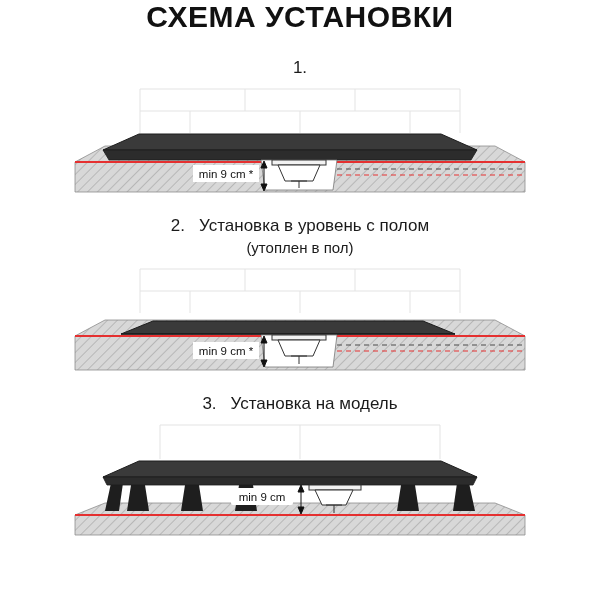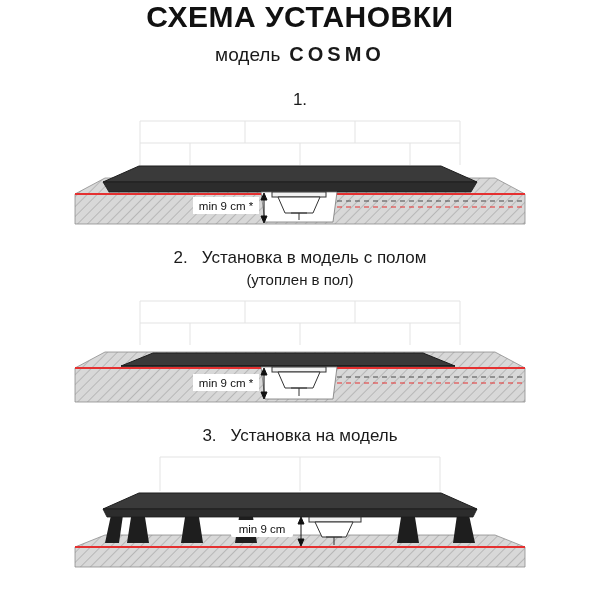--- a/index.html
+++ b/index.html
@@ -27,24 +27,20 @@
   svg.diagram { display: block; margin-top: 7px; }
   svg text { font-family: "Liberation Sans", sans-serif; fill: #111; }
 </style>
 </head>
 <body>
 
 <div class="page">
 
   <div class="title">СХЕМА УСТАНОВКИ</div>
 
-  <div class="subtitle">
-    <span>модель</span>
-    <span class="model-name">COSMO</span>
-  </div>
 
   <div class="section sec1">
     <div class="caption">
       <span class="num">1.</span>
     </div>
 
     <svg class="diagram" width="470" height="116" viewBox="0 0 470 116">
       <defs>
         <pattern id="hA" width="7" height="7" patternUnits="userSpaceOnUse" patternTransform="rotate(45)">
           <rect width="7" height="7" fill="#d8d8d8"></rect>
@@ -88,21 +84,21 @@
         <polygon points="199,106 196,99 202,99"></polygon>
       </g>
       <rect x="128" y="80" width="66" height="17" fill="#ffffff"></rect>
       <text x="161" y="93" text-anchor="middle" font-size="11.5">min 9 cm *</text>
     </svg>
   </div>
 
   <div class="section sec2">
     <div class="caption">
       <span class="num">2.</span>
-      <span>Установка в модель с полом</span>
+      <span>Установка в уровень с полом</span>
     </div>
     <div class="caption-sub">(утоплен в пол)</div>
 
     <svg class="diagram" width="470" height="116" viewBox="0 0 470 116">
       <defs>
         <pattern id="hB" width="7" height="7" patternUnits="userSpaceOnUse" patternTransform="rotate(45)">
           <rect width="7" height="7" fill="#d8d8d8"></rect>
           <line x1="0" y1="0" x2="0" y2="7" stroke-width="1.3" stroke="#a5a5a5"></line>
         </pattern>
       </defs>

